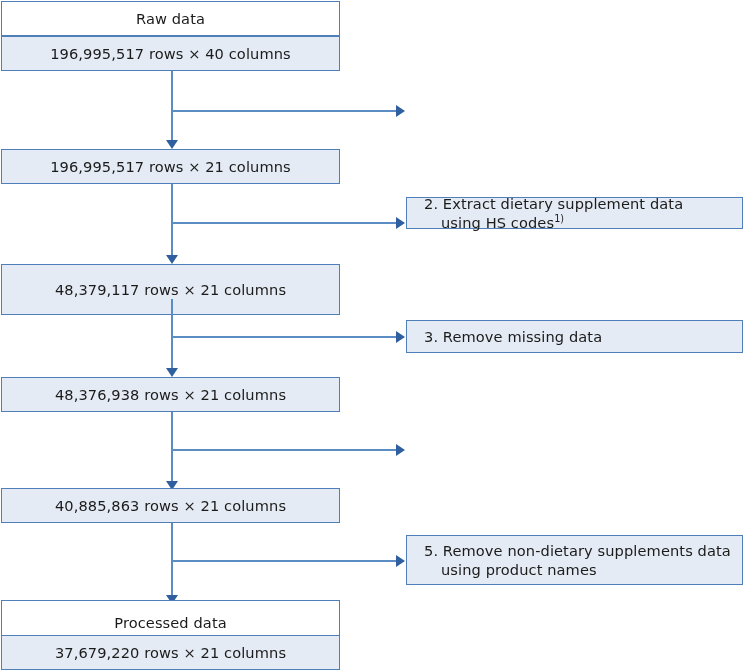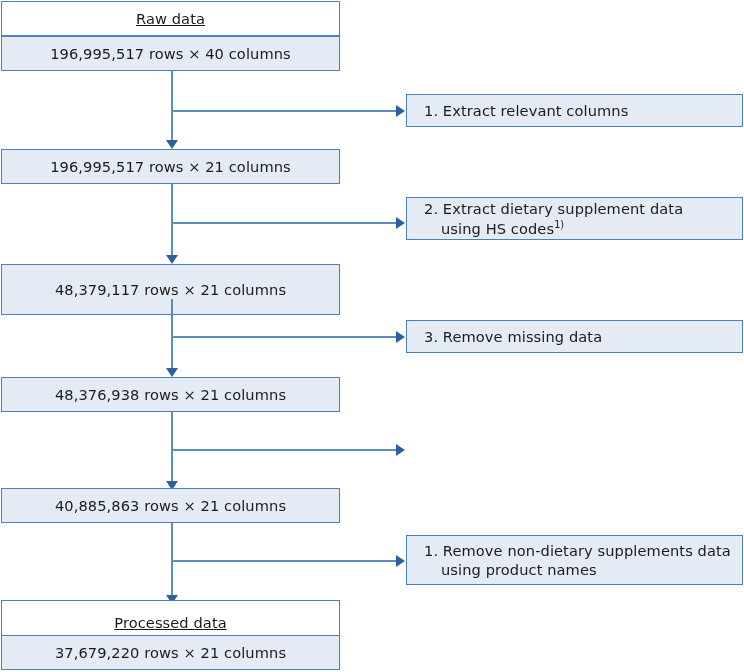--- a/index.html
+++ b/index.html
@@ -50,21 +50,20 @@
   }
 
   
   .hdr-box {
     left: 1px;
     width: 339px;
     display: flex;
     align-items: center;
     justify-content: center;
     text-align: center;
-    text-decoration: underline;
   }
 
   
   .step-box {
     left: 406px;
     width: 337px;
     display: flex;
     align-items: center;
     padding-left: 17px;
     padding-right: 8px;
@@ -119,34 +118,31 @@
   </div>
   <div class="box filled left-box" style="top:36px;height:35px;">
     <span>196,995,517 rows × 40 columns</span>
   </div>
 
   <div class="vline" style="left:171px;top:71px;height:72px;"></div>
   <div class="arrow-down" style="left:166px;top:140px;"></div>
   <div class="hline" style="left:171px;top:110px;width:226px;"></div>
   <div class="arrow-right" style="left:396px;top:105px;"></div>
 
-  <div class="box filled step-box" style="top:94px;height:33px;">
-    <span class="step-text">1. Extract relevant columns</span>
-  </div>
 
   <div class="box filled left-box" style="top:149px;height:35px;">
     <span>196,995,517 rows × 21 columns</span>
   </div>
 
   <div class="vline" style="left:171px;top:184px;height:74px;"></div>
   <div class="arrow-down" style="left:166px;top:255px;"></div>
   <div class="hline" style="left:171px;top:222px;width:226px;"></div>
   <div class="arrow-right" style="left:396px;top:217px;"></div>
 
-  <div class="box filled step-box" style="top:197px;height:43px;">
+  <div class="box filled step-box" style="top:197px;height:32px;">
     <span class="step-text"><span>2. Extract dietary supplement data</span><br><span style="text-indent:0;">using HS codes</span><sup>1)</sup></span>
   </div>
 
   <div class="box filled left-box" style="top:264px;height:51px;">
     <span>48,379,117 rows × 21 columns</span>
   </div>
 
   <div class="vline" style="left:171px;top:299px;height:72px;"></div>
   <div class="arrow-down" style="left:166px;top:368px;"></div>
   <div class="hline" style="left:171px;top:336px;width:226px;"></div>
@@ -169,21 +165,21 @@
   <div class="box filled left-box" style="top:488px;height:35px;">
     <span>40,885,863 rows × 21 columns</span>
   </div>
 
   <div class="vline" style="left:171px;top:523px;height:75px;"></div>
   <div class="arrow-down" style="left:166px;top:595px;"></div>
   <div class="hline" style="left:171px;top:560px;width:226px;"></div>
   <div class="arrow-right" style="left:396px;top:555px;"></div>
 
   <div class="box filled step-box" style="top:535px;height:50px;">
-    <span class="step-text"><span>1. Remove non-dietary supplements data</span><br><span>using product names</span></span>
+    <span class="step-text"><span>5. Remove non-dietary supplements data</span><br><span>using product names</span></span>
   </div>
 
   <div class="box plain hdr-box" style="top:600px;height:45px;">
     <span>Processed data</span>
   </div>
   <div class="box filled left-box" style="top:635px;height:35px;">
     <span>37,679,220 rows × 21 columns</span>
   </div>
 
 </div>

